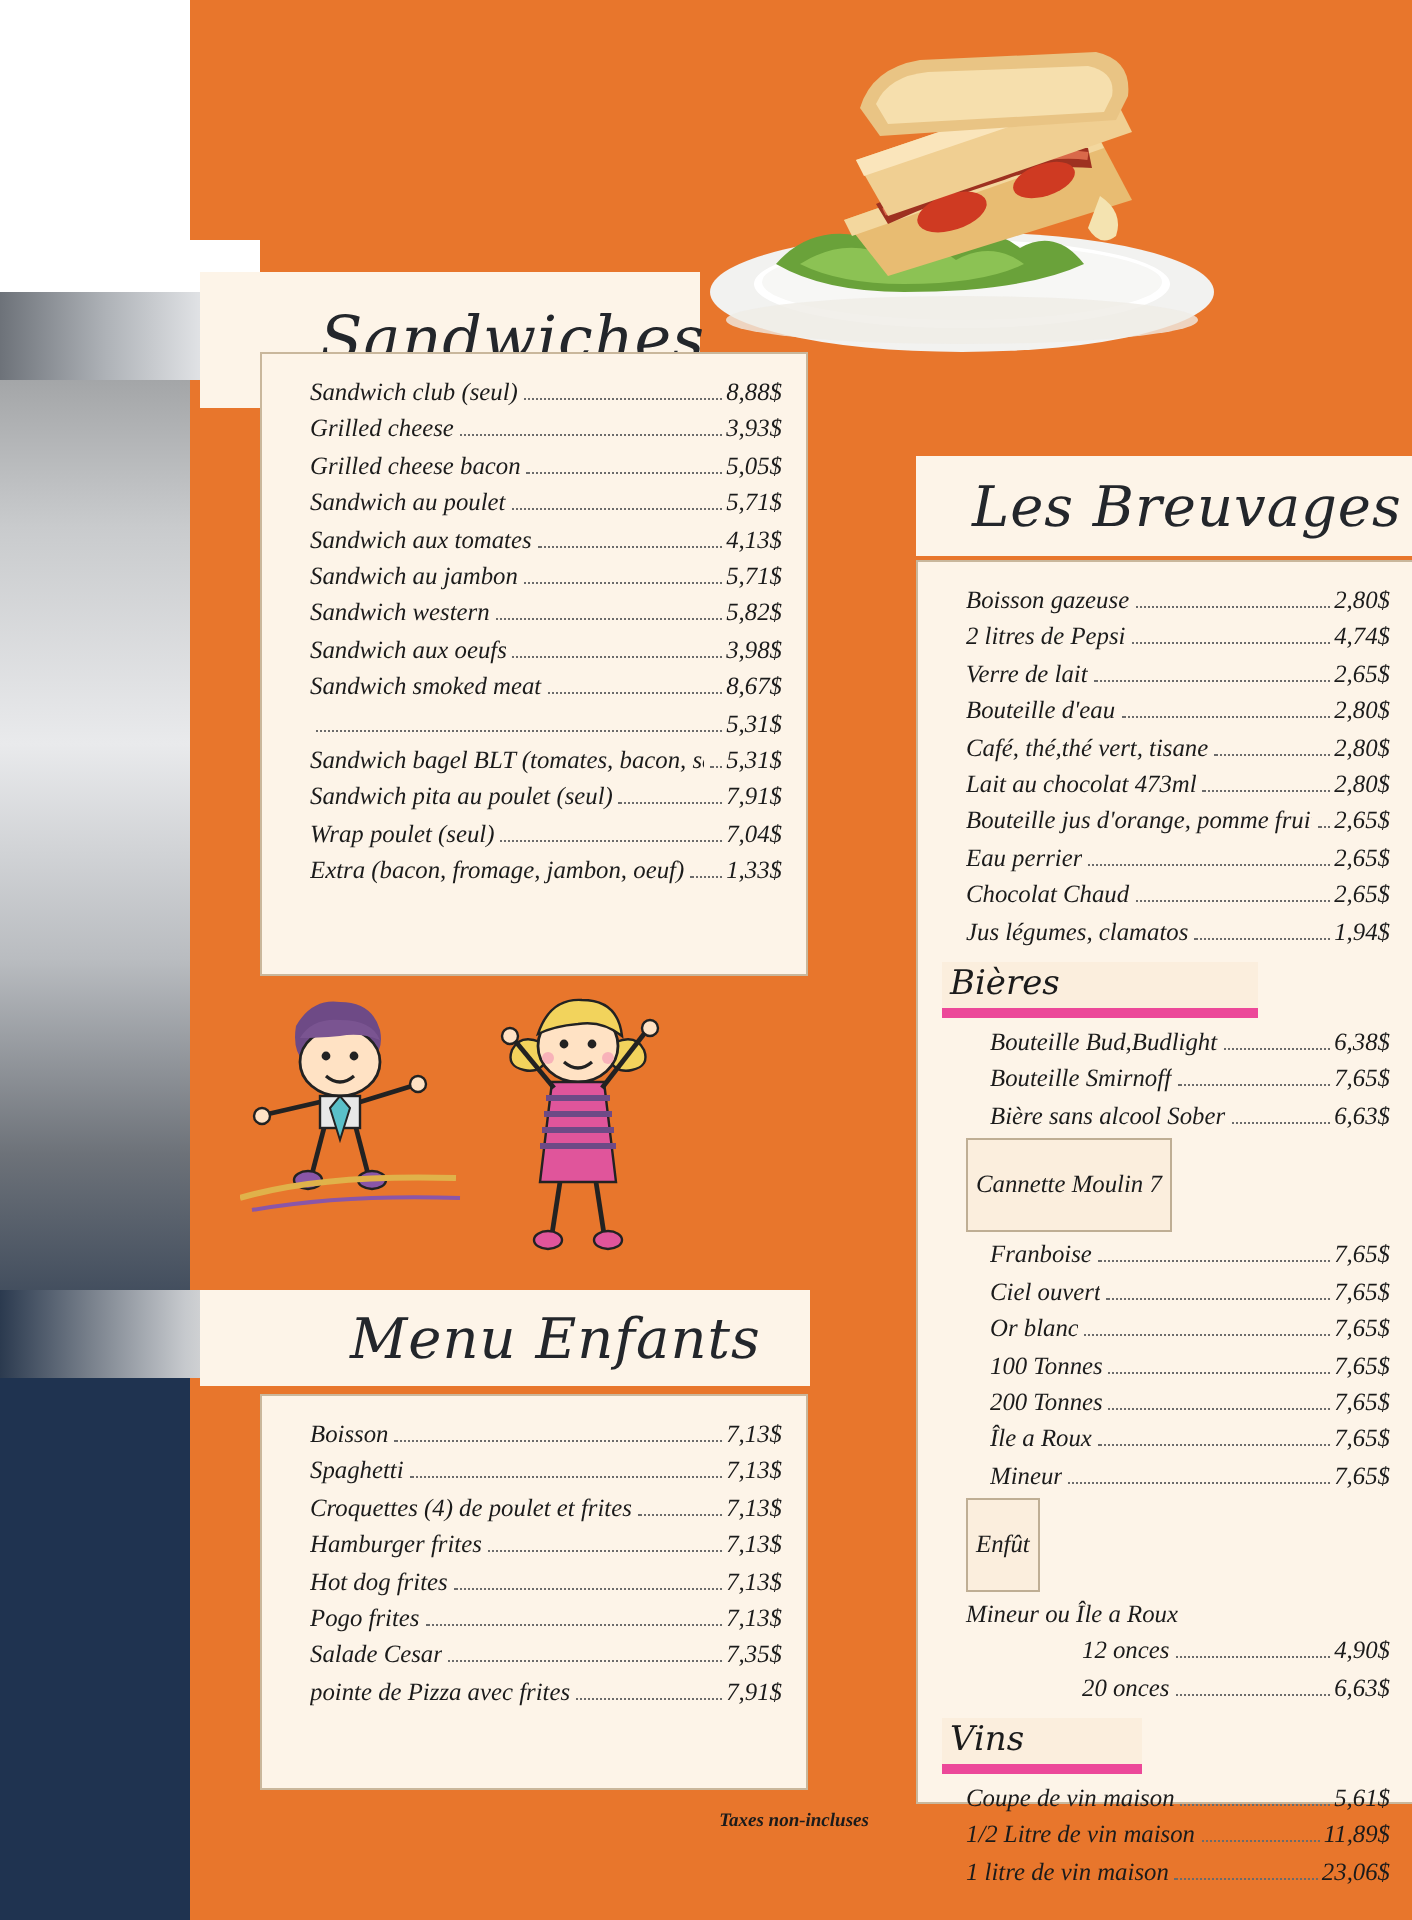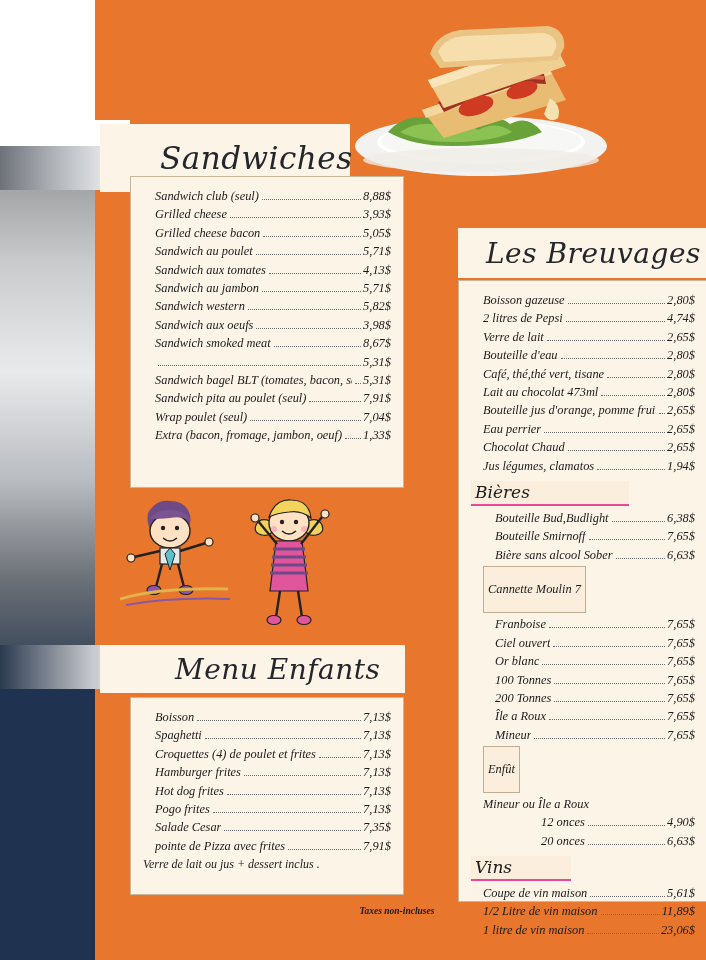--- a/index.html
+++ b/index.html
@@ -47,21 +47,21 @@
     display:flex;align-items:center;
   }
   .script-title{
     font-family:"DejaVu Serif", serif;
     font-style:italic;
     color:#23262b;
     letter-spacing:.5px;
   }
 
   
-  #sand-title-band{left:100px;top:124px;width:250px;height:68px;}
+  #sand-title-band{left:100px;top:136px;width:250px;height:68px;}
   #sand-title{font-size:31px;margin-left:60px;}
   #sand-panel{left:130px;top:176px;width:272px;height:310px;}
 
   
   #breu-title-band{left:458px;top:228px;width:276px;height:50px;}
   #breu-title{font-size:28px;margin-left:28px;}
   #breu-panel{left:458px;top:280px;width:248px;height:620px;}
 
   
   #kids-title-band{left:100px;top:645px;width:305px;height:48px;}
@@ -92,21 +92,21 @@
     font-style:italic;font-size:12px;color:#1b1b1b;margin-top:2px;
   }
 
   
   .subhead{
     font-family:"DejaVu Serif", serif;
     font-style:italic;
     font-size:17px;
     color:#1b1b1b;
     background:#fbeedd;
-    border-bottom:2px solid #ec4899;
+    border-bottom:5px solid #ec4899;
     padding:1px 4px 2px 4px;
     margin:6px 0 3px 0;
     display:inline-block;
     min-width:92px;
   }
   .subhead.wide{min-width:150px;}
   .boxed{
     font-style:italic;font-size:12.4px;color:#1b1b1b;
     background:#fbeedd;border:1px solid #bfae94;
     padding:15px 4px;margin:2px 0 2px 0;display:inline-block;
@@ -487,18 +487,17 @@
       <div class="row">
           <span class="nm">Salade Cesar</span>
           <span class="dots"></span>
           <span class="pr">7,35$</span>
         </div>
       <div class="row">
           <span class="nm">pointe de Pizza avec frites</span>
           <span class="dots"></span>
           <span class="pr">7,91$</span>
         </div>
-      <div class="note">Verre de lait ou jus + dessert inclus .</div>
     </div>
   </div>
 
   <div id="taxes">Taxes non-incluses</div>
 </div>
 
 </body></html>

